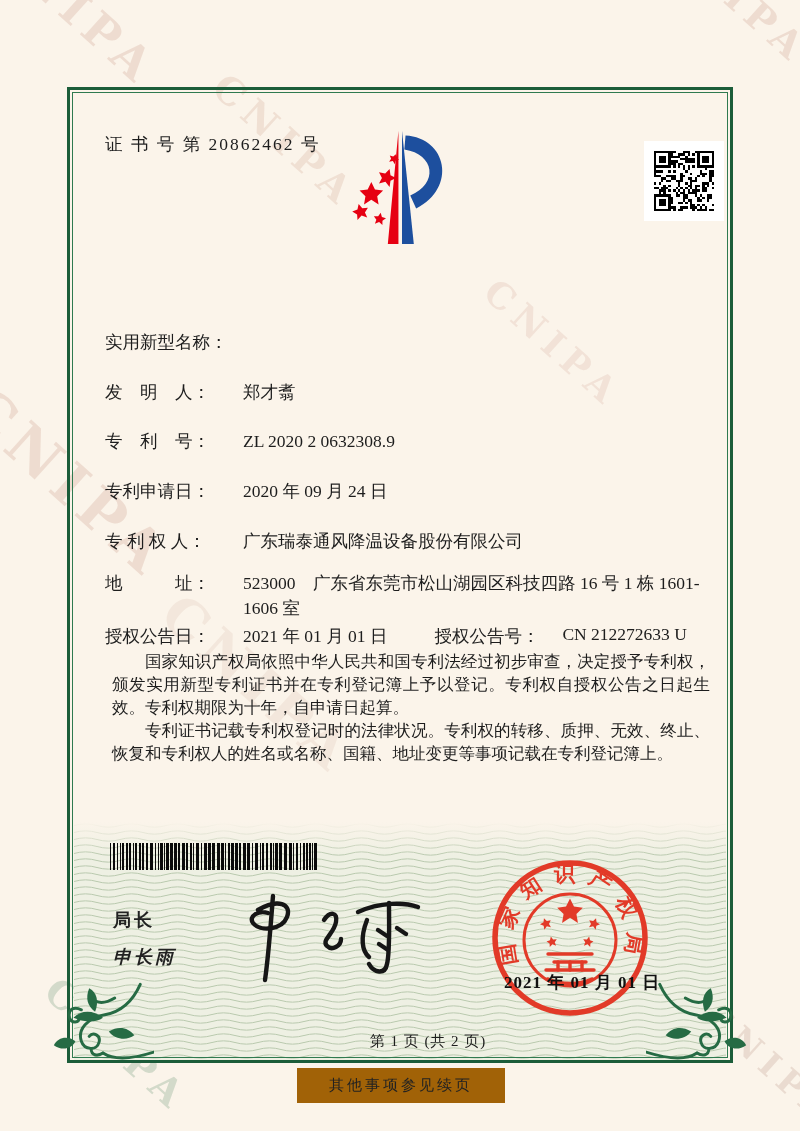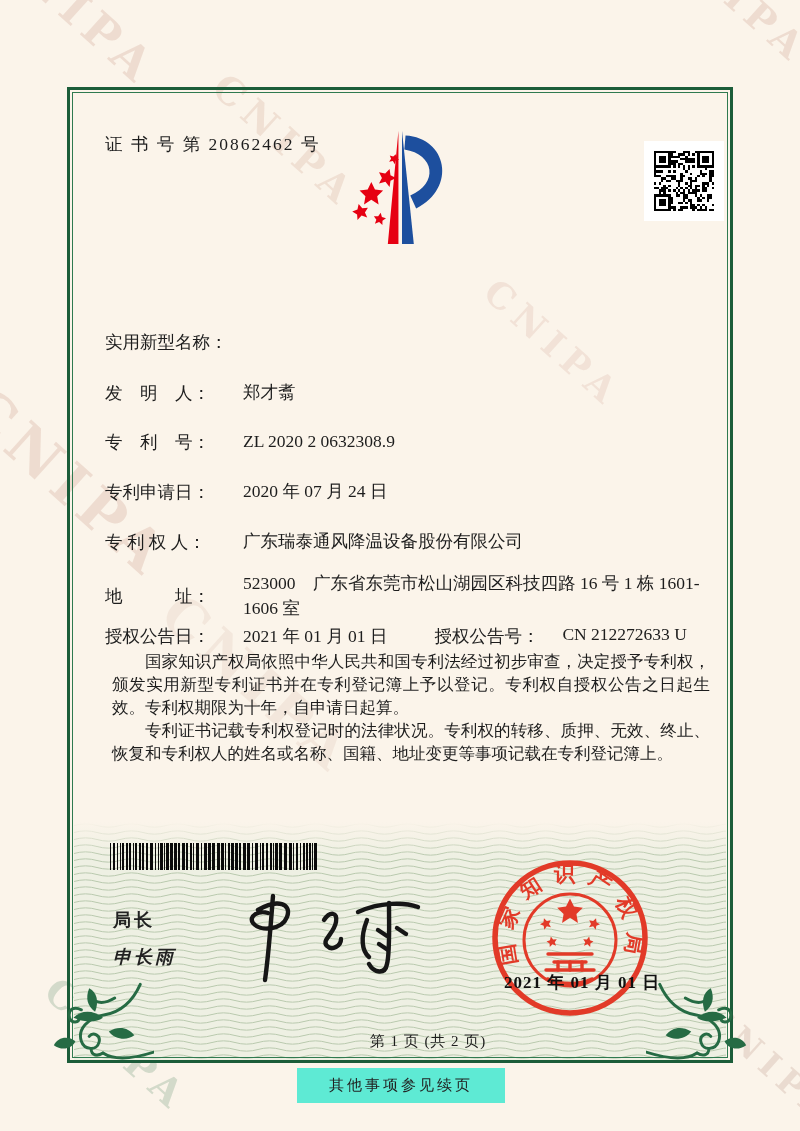--- a/index.html
+++ b/index.html
@@ -16,42 +16,42 @@
   .ornament{position:absolute;width:108px;height:94px;z-index:5;}
   .orn-left{left:46px;top:980px;}
   .orn-right{left:646px;top:980px;transform:scaleX(-1);}
   .cert-no{position:absolute;left:105px;top:132px;font-size:17.5px;letter-spacing:2px;z-index:6;}
   .logo{position:absolute;left:336px;top:126px;width:132px;height:118px;z-index:6;}
   .qr{position:absolute;left:644px;top:141px;width:80px;height:80px;background:#fff;
       padding:0;z-index:6;}
   .title{position:absolute;left:0;top:238px;width:800px;text-align:center;font-size:42px;
       font-weight:bold;letter-spacing:9px;z-index:6;}
   .rows{position:absolute;left:105px;top:328px;width:600px;z-index:6;font-size:17.5px;}
-  .row{position:absolute;display:flex;align-items:center;width:600px;font-family:Liberation Serif, serif;}
+  .row{position:absolute;display:flex;align-items:flex-start;width:600px;font-family:Liberation Serif, serif;}
   .row .lbl{flex:0 0 138px;white-space:nowrap;}
   .row .val{width:462px;line-height:25px;}
   .r1{top:2px}.r2{top:52px}.r3{top:101px}.r4{top:151px}.r5{top:201px}.r6{top:243px}.r7{top:296px}
   .grant-row{display:flex;}
   .grant-row .pair2{margin-left:47px;display:flex;}
   .paras{position:absolute;left:112px;top:650px;width:598px;font-size:16.5px;line-height:23px;
       text-align:justify;z-index:6;}
   .paras p{margin:0;text-indent:2em;}
   .barcode{position:absolute;left:110px;top:843px;width:212px;height:27px;display:flex;z-index:6;}
   .barcode div{height:100%;}
   .director{position:absolute;left:113px;top:908px;z-index:6;
       font-family:"Liberation Sans","DejaVu Sans",sans-serif;font-weight:600;font-size:18px;
       letter-spacing:3px;color:#222;}
   .director .name{margin-top:13px;font-style:italic;}
   .signature{position:absolute;left:228px;top:890px;width:205px;height:100px;z-index:7;}
   .seal{position:absolute;left:488px;top:856px;width:164px;height:164px;z-index:7;}
   .seal-date{position:absolute;left:496px;top:971px;width:172px;text-align:center;font-size:17px;
       font-weight:bold;letter-spacing:1px;color:#111;z-index:8;}
   .page-info{position:absolute;left:0;top:1032px;width:800px;text-align:center;font-size:15px;
       letter-spacing:1px;z-index:6;padding-left:28px;}
-  .cont-strip{position:absolute;left:297px;top:1068px;width:208px;height:35px;background:#5eead4;
+  .cont-strip{position:absolute;left:297px;top:1068px;width:208px;height:35px;background:#a16207;
       z-index:6;display:flex;align-items:center;justify-content:center;}
   .cont-note{font-size:15px;letter-spacing:3px;color:#222;}
 </style>
 </head>
 <body>
 
 <div class="page">
 
   <div class="wm" style="left:-30px;top:-20px;font-size:46px;color:rgba(208,165,148,.30);">CNIPA</div>
   <div class="wm" style="left:196px;top:118px;font-size:38px;color:rgba(208,165,148,.26);">CNIPA</div>
@@ -437,21 +437,21 @@
     <div class="row r2">
       <span class="lbl">发　明　人：</span>
       <span class="val">郑才翥</span>
     </div>
     <div class="row r3">
       <span class="lbl">专　利　号：</span>
       <span class="val">ZL 2020 2 0632308.9</span>
     </div>
     <div class="row r4">
       <span class="lbl">专利申请日：</span>
-      <span class="val">2020 年 07 月 24 日</span>
+      <span class="val">2020 年 09 月 24 日</span>
     </div>
     <div class="row r5">
       <span class="lbl">专 利 权 人：</span>
       <span class="val">广东瑞泰通风降温设备股份有限公司</span>
     </div>
     <div class="row r6">
       <span class="lbl">地　　　址：</span>
       <span class="val">523000　广东省东莞市松山湖园区科技四路 16 号 1 栋 1601-1606 室</span>
     </div>
     <div class="row r7 grant-row">

